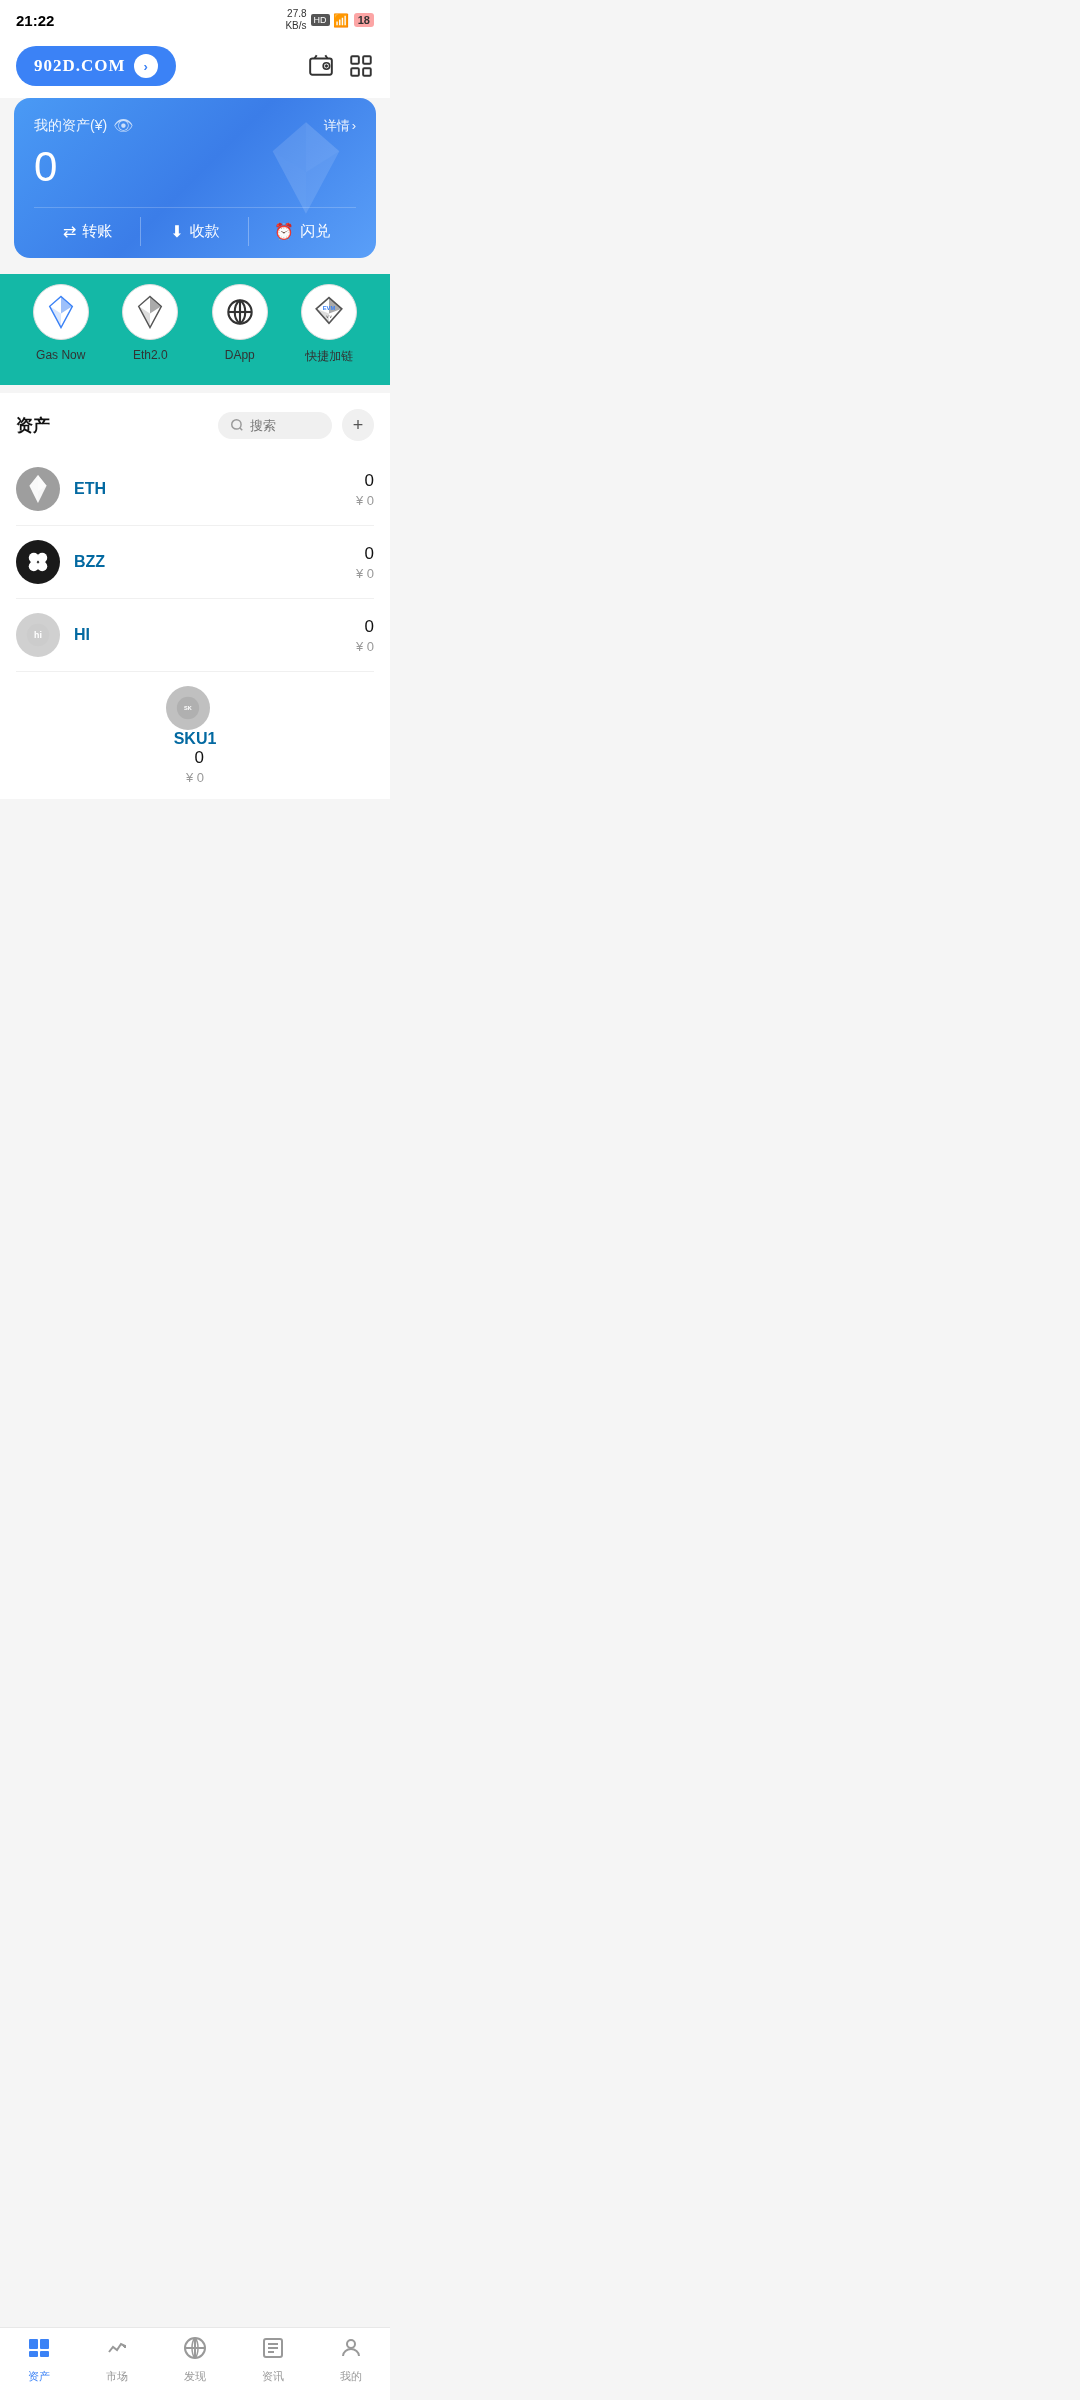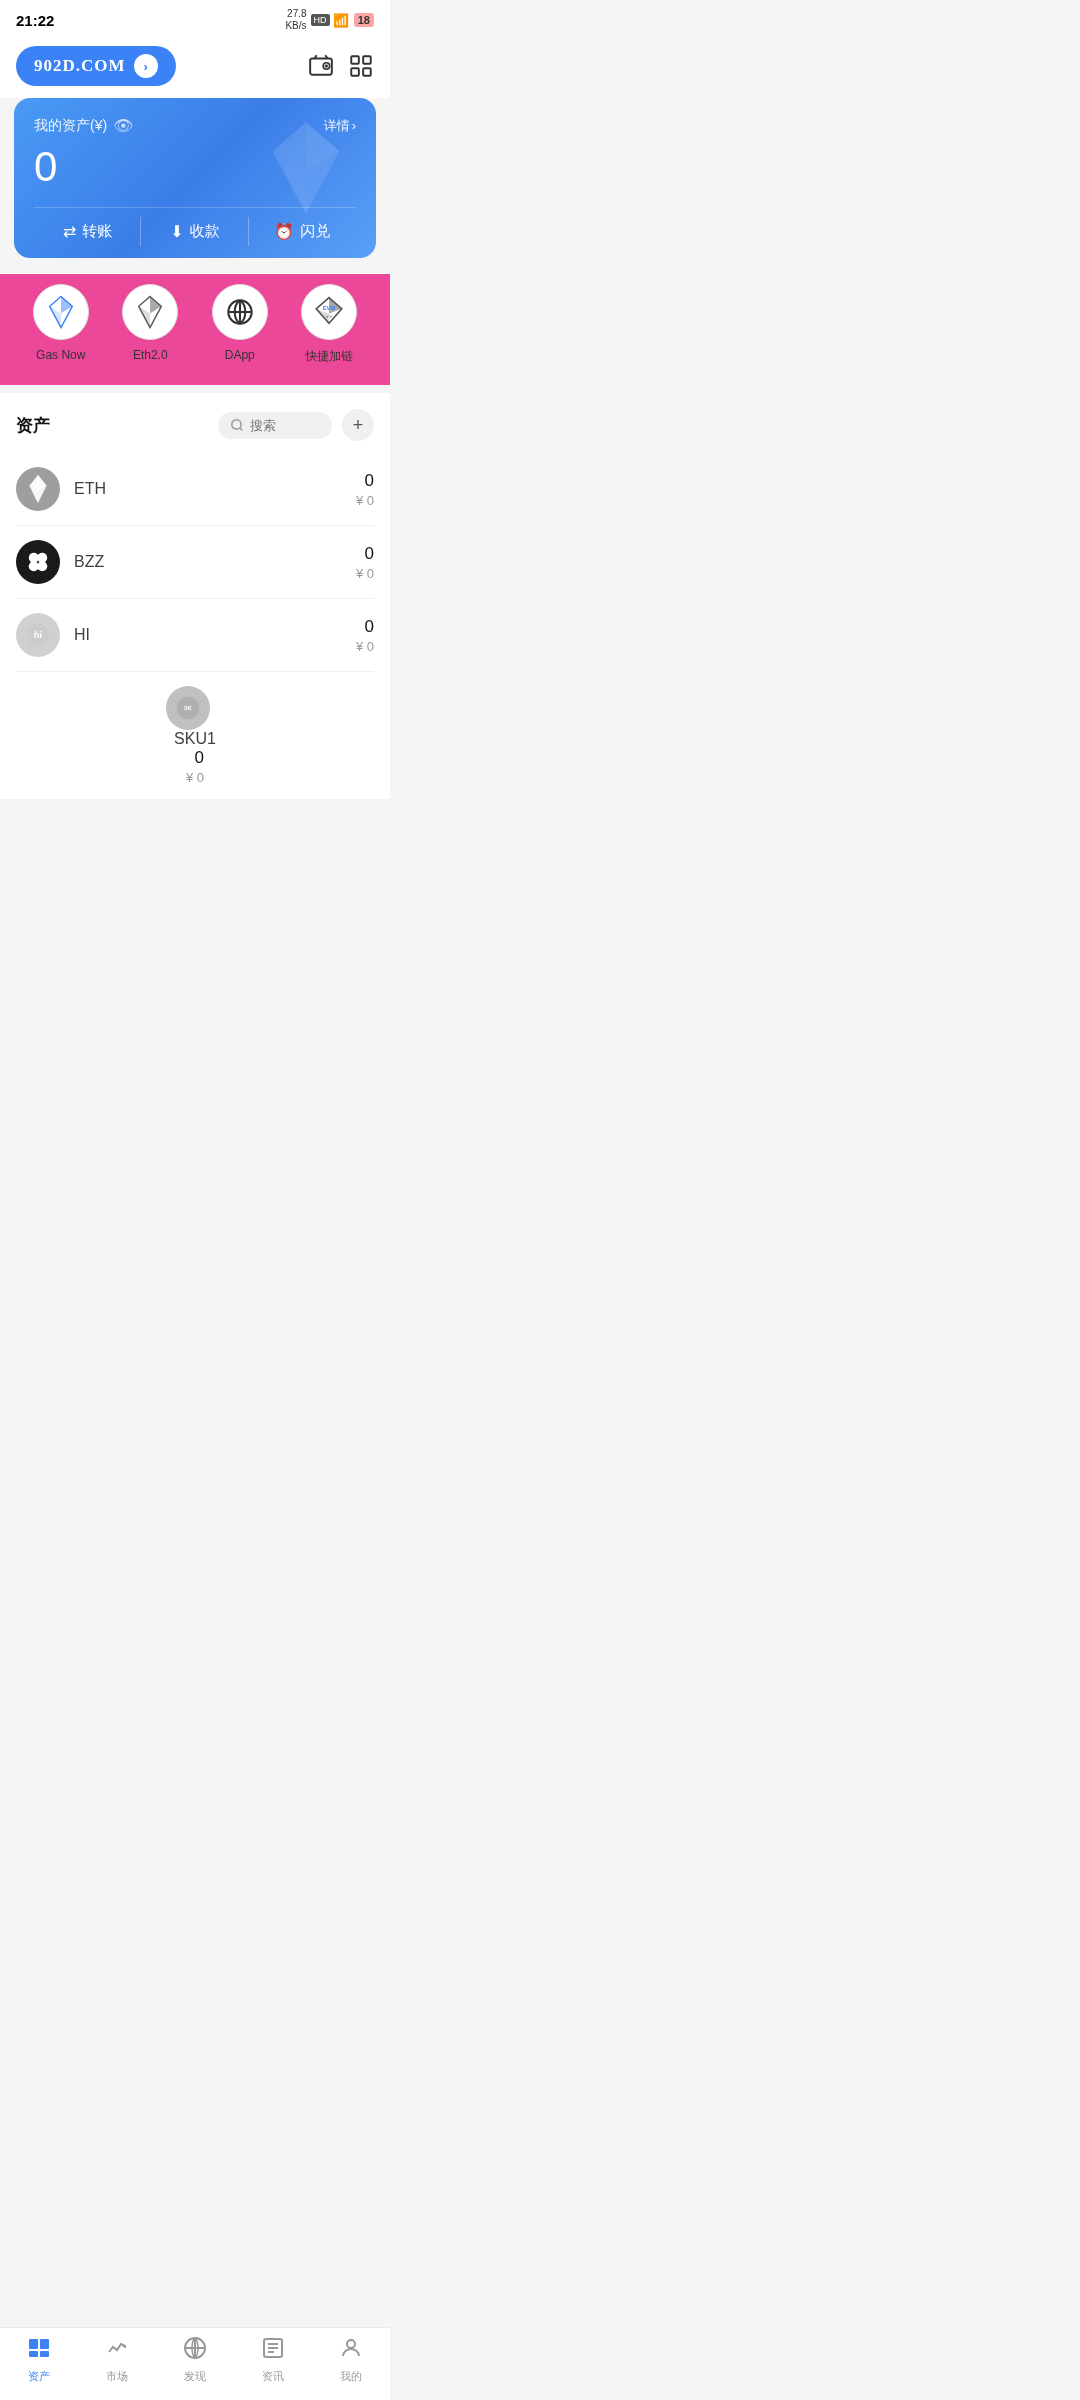--- a/index.html
+++ b/index.html
@@ -177,21 +177,21 @@
     }
     .action-icon {
       font-size: 16px;
     }
 
     
     .quick-menu {
       display: flex;
       justify-content: space-around;
       padding: 10px 16px 20px;
-      background: #ec4899;
+      background: #14b8a6;
     }
     .quick-item {
       display: flex;
       flex-direction: column;
       align-items: center;
       gap: 8px;
       cursor: pointer;
     }
     .quick-icon-wrap {
       width: 56px;
@@ -293,22 +293,22 @@
     }
     .token-icon-hi {
       background: #d0d0d0;
     }
     .token-icon-sku1 {
       background: #c0c0c0;
     }
     .token-name {
       flex: 1;
       font-size: 16px;
-      font-weight: 400;
-      color: #404040;
+      font-weight: 700;
+      color: #0369a1;
     }
     .token-values {
       text-align: right;
     }
     .token-amount {
       font-size: 17px;
       font-weight: 500;
       color: #111;
     }
     .token-cny {

